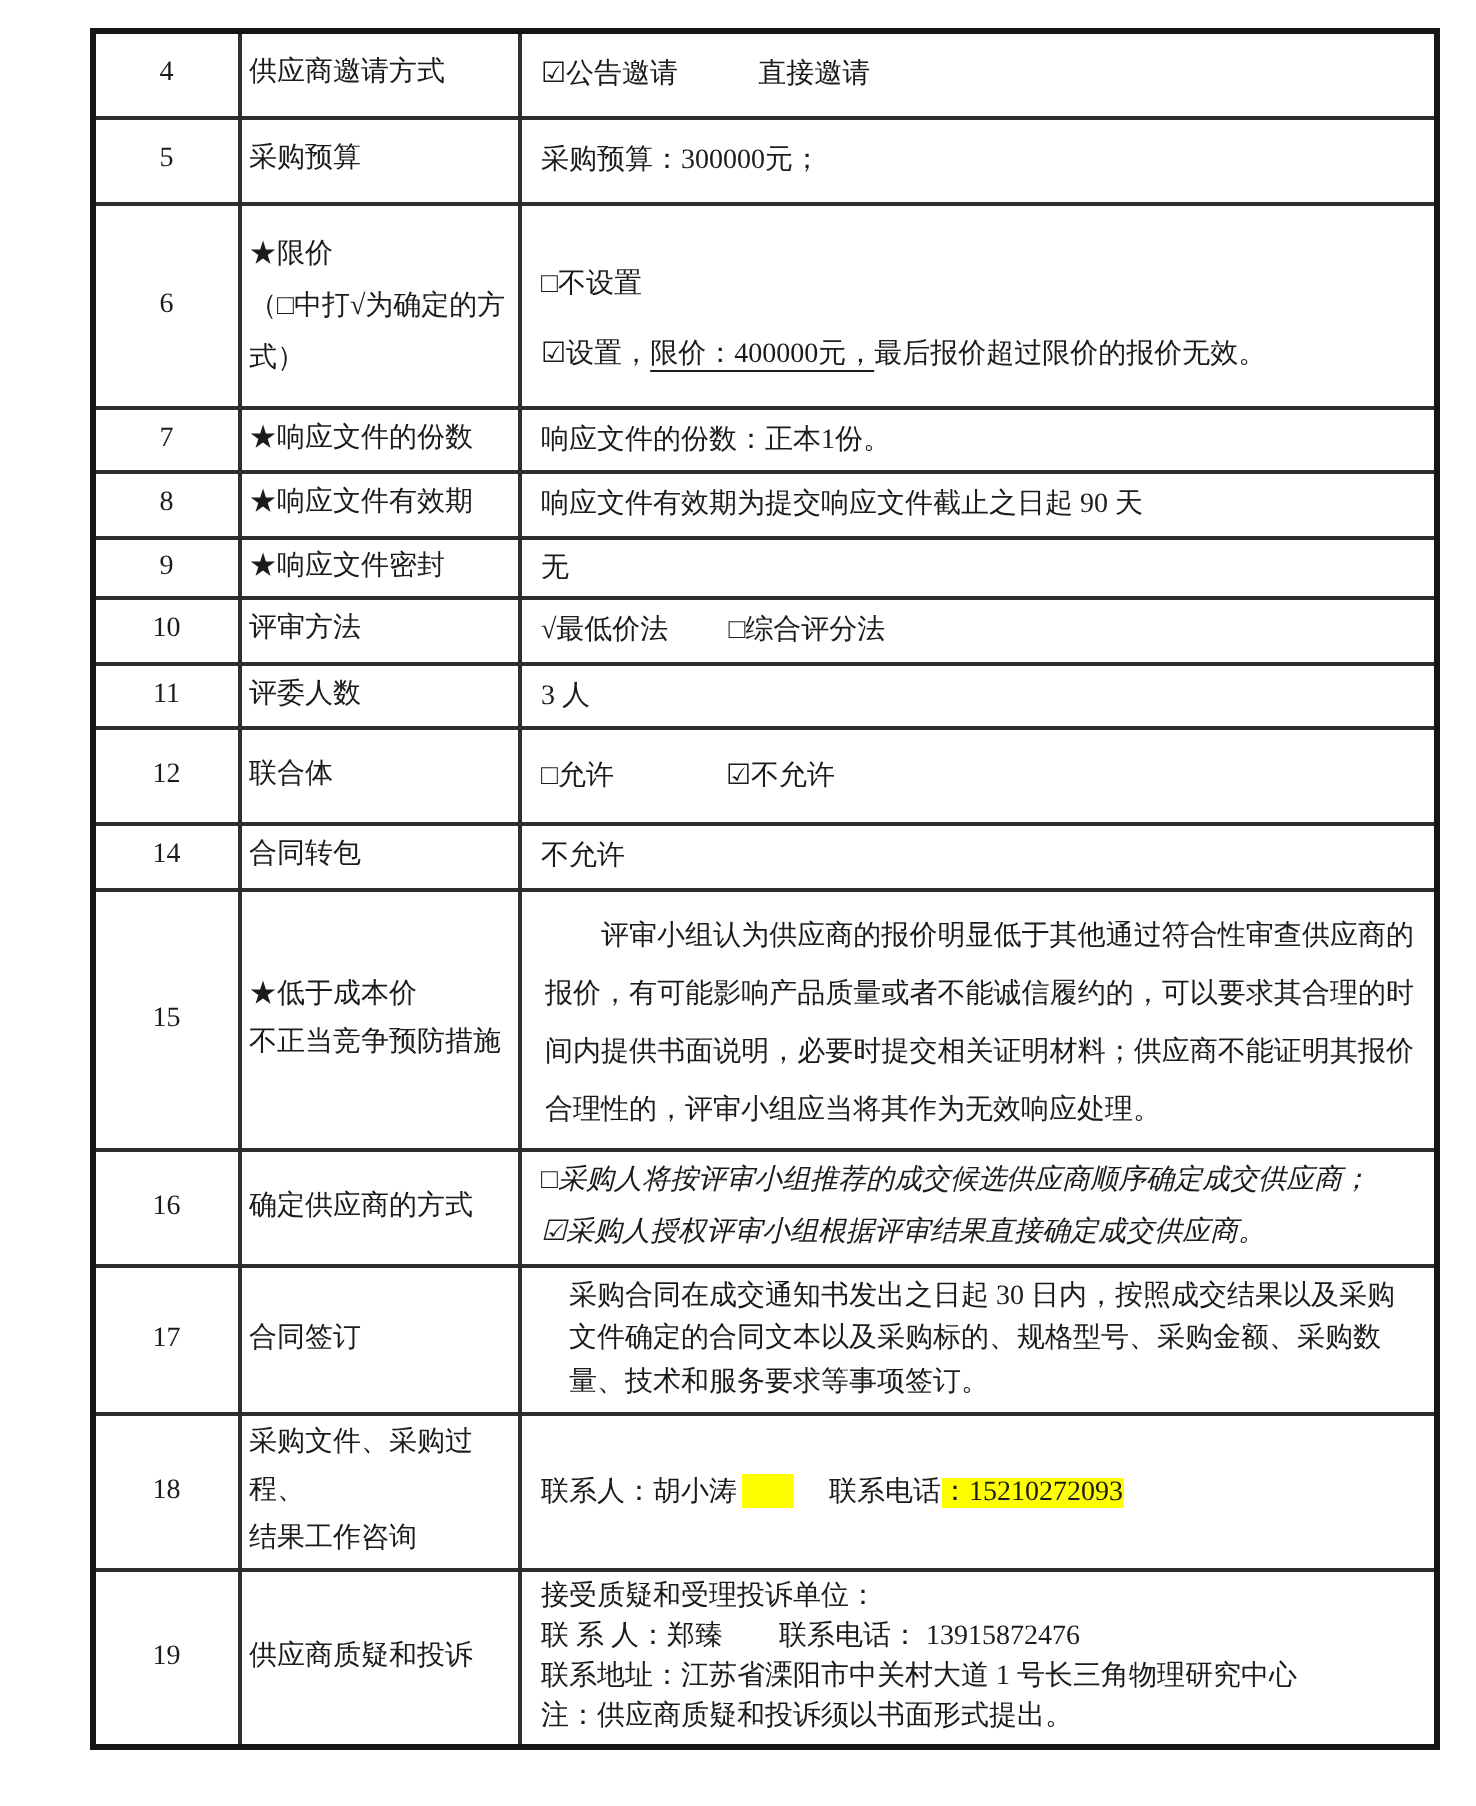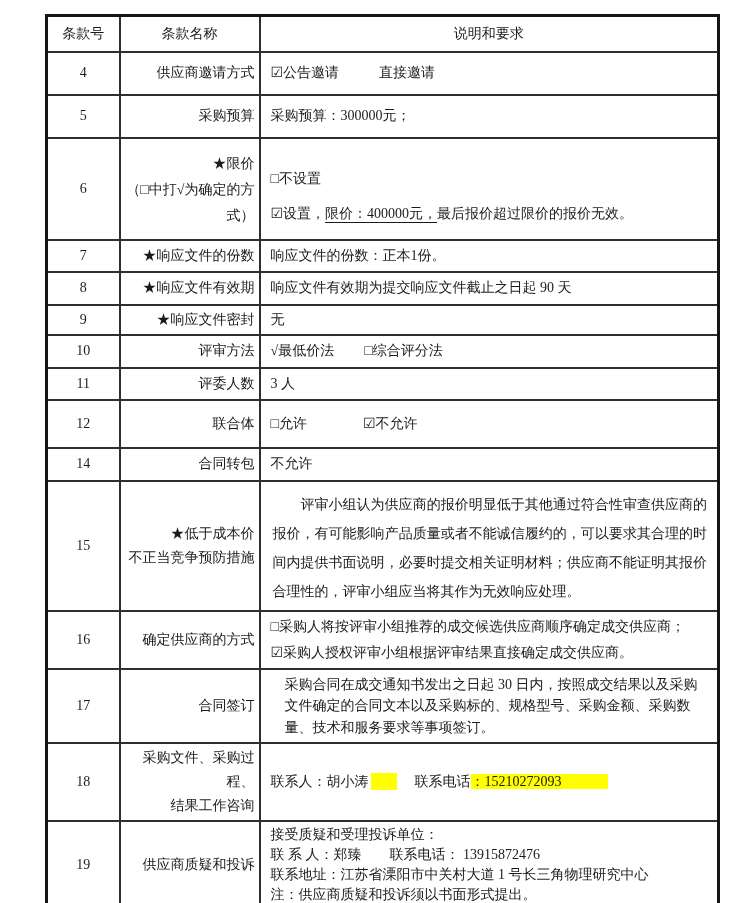--- a/index.html
+++ b/index.html
@@ -27,76 +27,71 @@
   }
   table.doc td, table.doc th {
     border: 2px solid #2e2e2e;
     font-size: 14px;
     font-weight: normal;
     color: #1b1b1b;
     vertical-align: middle;
     overflow: hidden;
   }
   .c-no   { text-align: center; padding: 0 2px; }
-  .c-name { text-align: right; padding: 2px 4px; line-height: 24px; }
+  .c-name { text-align: left; padding: 2px 4px; line-height: 24px; }
   .c-desc { text-align: left; padding: 2px 10px; }
   .hdr    { text-align: center; }
 
   .line { display: block; }
   .gap40 { display: inline-block; width: 40px; }
   .gap30 { display: inline-block; width: 30px; }
   .gap56 { display: inline-block; width: 56px; }
   .gap18 { display: inline-block; width: 18px; }
 
   .u {
     text-decoration: underline;
     text-underline-offset: 4px;
   }
   .hl { background: #ffff00; }
-  .hl-pad { padding-right: 46px; }
+  .hl-pad { }
   .hl-blank {
     display: inline-block;
     width: 26px;
     height: 17px;
     background: #ffff00;
     vertical-align: -4px;
     margin-left: 2px;
   }
 
   .r6-name  { vertical-align: top; padding-top: 4px; line-height: 26px; }
   .r6-desc  { vertical-align: top; padding-top: 16px; line-height: 35px; }
   .r15-desc {
     vertical-align: top;
     padding: 8px 10px 4px 12px;
     line-height: 29px;
     text-align: justify;
     text-indent: 28px;
     margin-top: 26px;
   }
-  .r16-desc { line-height: 26px; }
+  .r16-desc { line-height: 26px; font-style: italic; }
   .r17-desc { line-height: 21.5px; padding-top: 4px; padding-bottom: 4px; padding-left: 24px; }
   .r19-desc { line-height: 20px; padding-top: 3px; padding-bottom: 3px; }
 </style>
 </head>
 <body>
 
 <div class="page">
   <table class="doc">
     <colgroup>
       <col style="width:73px">
         <col style="width:140px">
         <col style="width:459px">
     </colgroup>
 
     <tbody>
-        <tr style="height:36px">
-      <td class="hdr">条款号</td>
-      <td class="hdr">条款名称</td>
-      <td class="hdr">说明和要求</td>
-    </tr>
 
     <tr style="height:43px">
       <td class="c-no">4</td>
       <td class="c-name">供应商邀请方式</td>
       <td class="c-desc">
         <span>☑公告邀请</span><span class="gap40"></span><span>直接邀请</span>
       </td>
     </tr>
 
     <tr style="height:43px">

